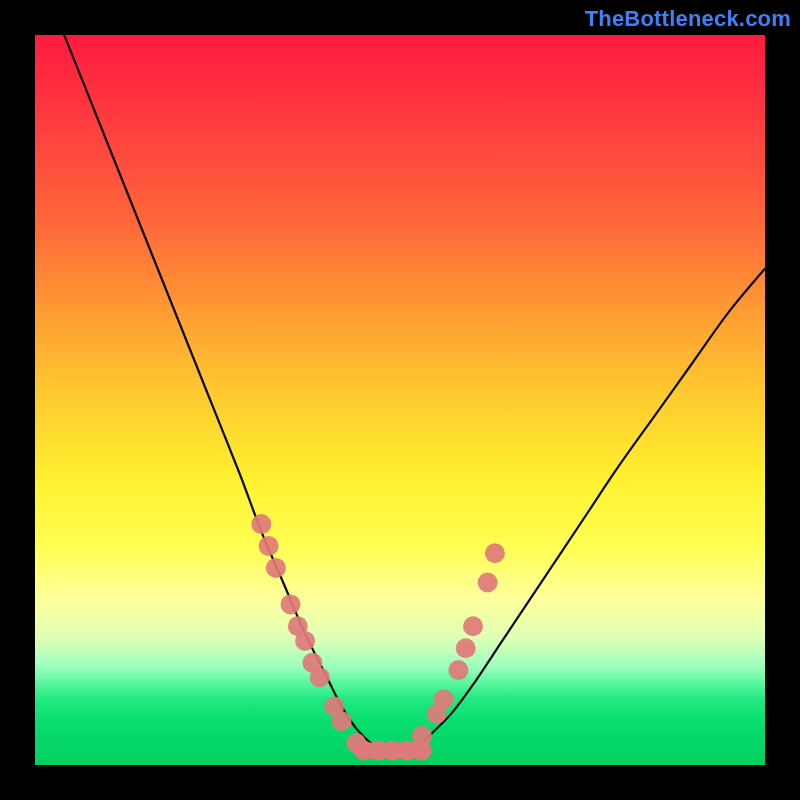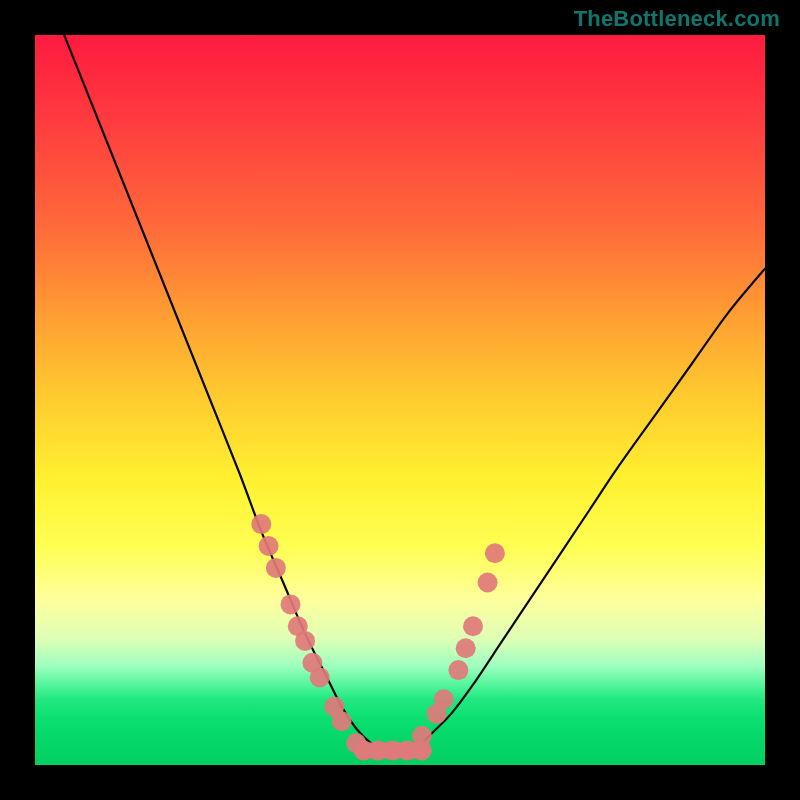--- a/index.html
+++ b/index.html
@@ -49,25 +49,25 @@
       #02d060 100%);
   }
   svg.curves {
     position: absolute;
     left: 0; top: 0;
     width: 730px; height: 730px;
   }
   .watermark {
     position: absolute;
     top: 6px;
-    right: 20px;
+    right: 9px;
     font-family: Arial, Helvetica, sans-serif;
     font-size: 22px;
     font-weight: 600;
-    color: #0f766e;
+    color: #3b82f6;
     letter-spacing: 0.2px;
   }
 </style>
 </head>
 <body>
 
 <div class="frame">
   <div class="plot-area">
     <div class="gradient"></div>
     <div class="green-band"></div>

